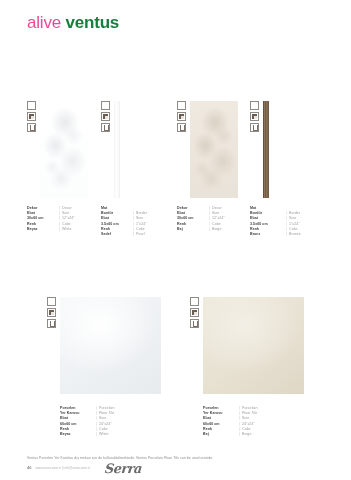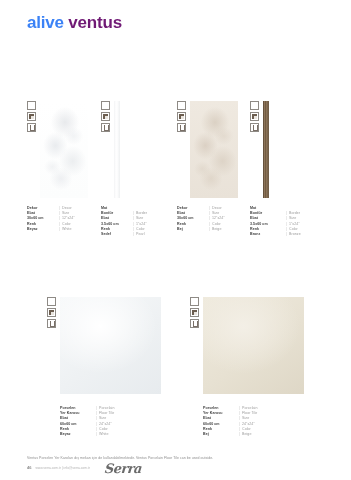--- a/index.html
+++ b/index.html
@@ -10,22 +10,22 @@
     overflow:hidden;position:relative;
   }
   .page{position:absolute;inset:0;}
 
   
   .page-title{
     position:absolute;left:27px;top:13px;
     font-size:17px;font-weight:700;letter-spacing:-0.2px;
     white-space:nowrap;
   }
-  .title-light{color:#3b82f6;font-weight:700;margin-top:13px;}
-  .title-dark{color:#701a75;font-weight:700;margin-top:28px;}
+  .title-light{color:#ec4899;font-weight:400;margin-top:13px;}
+  .title-dark{color:#15803d;font-weight:700;margin-top:28px;}
 
   
   .product{position:absolute;}
 
   .badges{position:absolute;left:0;top:0;width:11px;}
   .badge{
     width:9px;height:9px;margin-bottom:2px;
     border:1px solid #8e8a85;background:#ffffff;
     box-sizing:border-box;position:relative;
     display:block;

